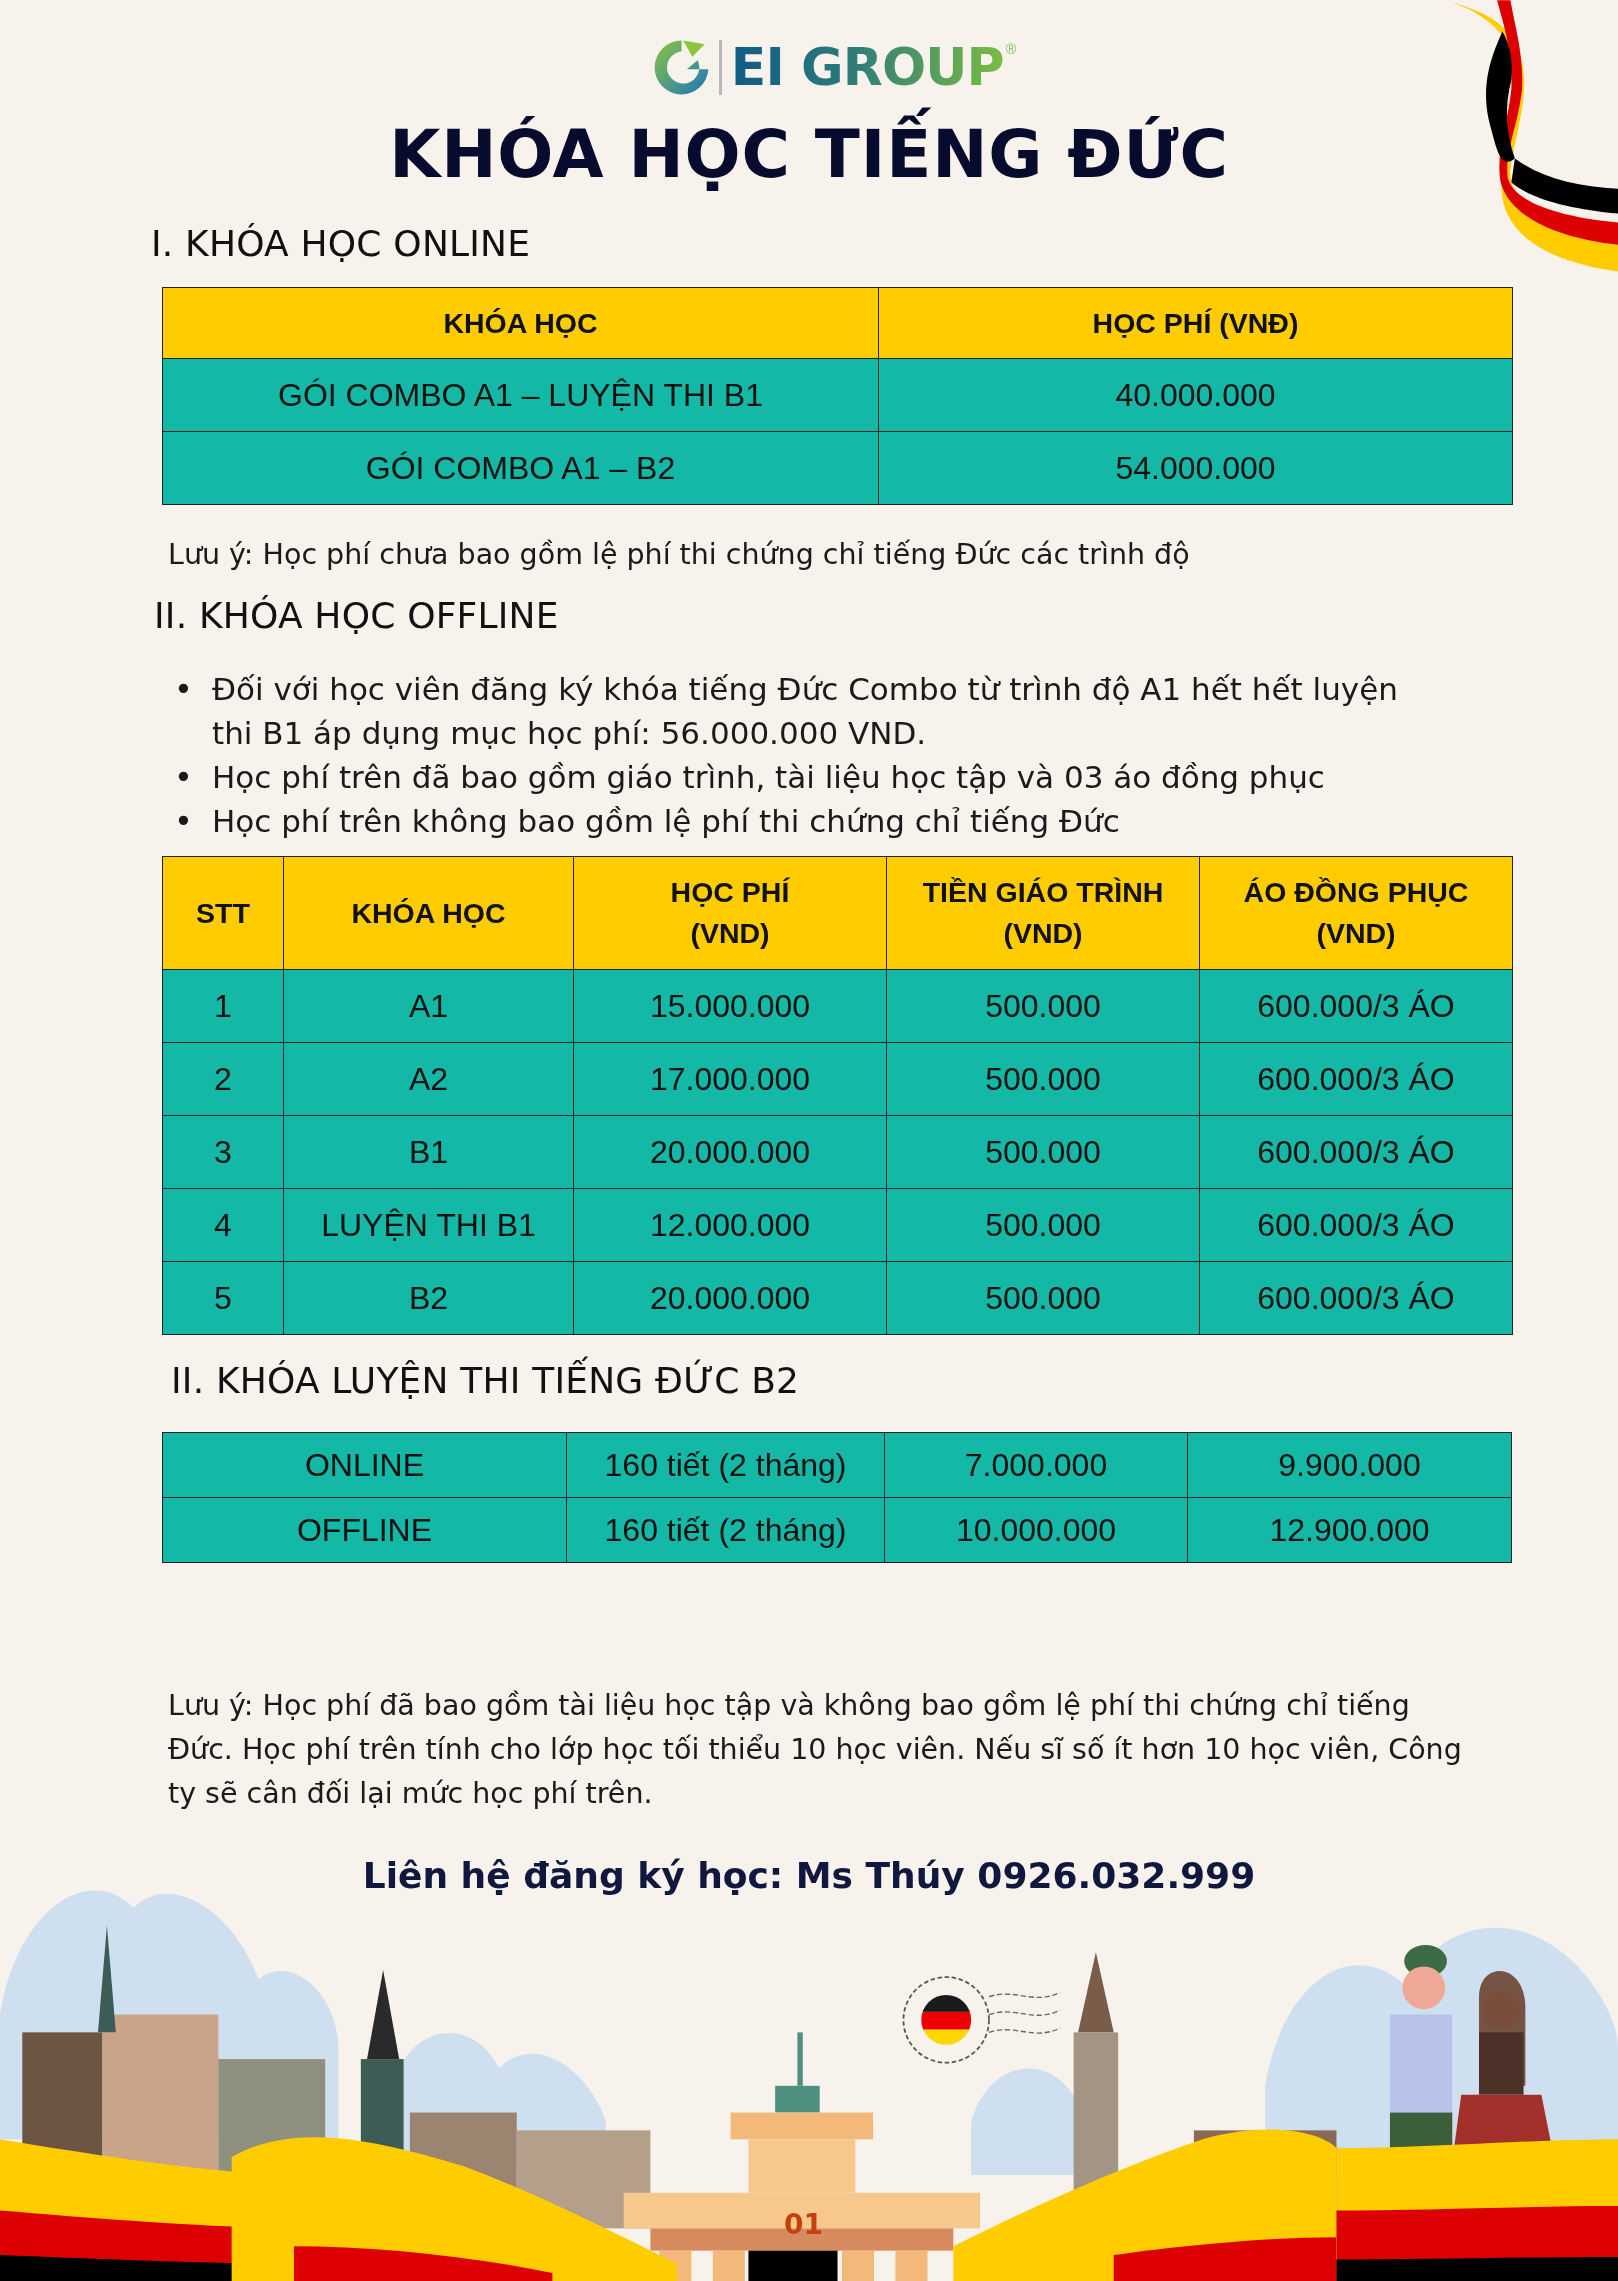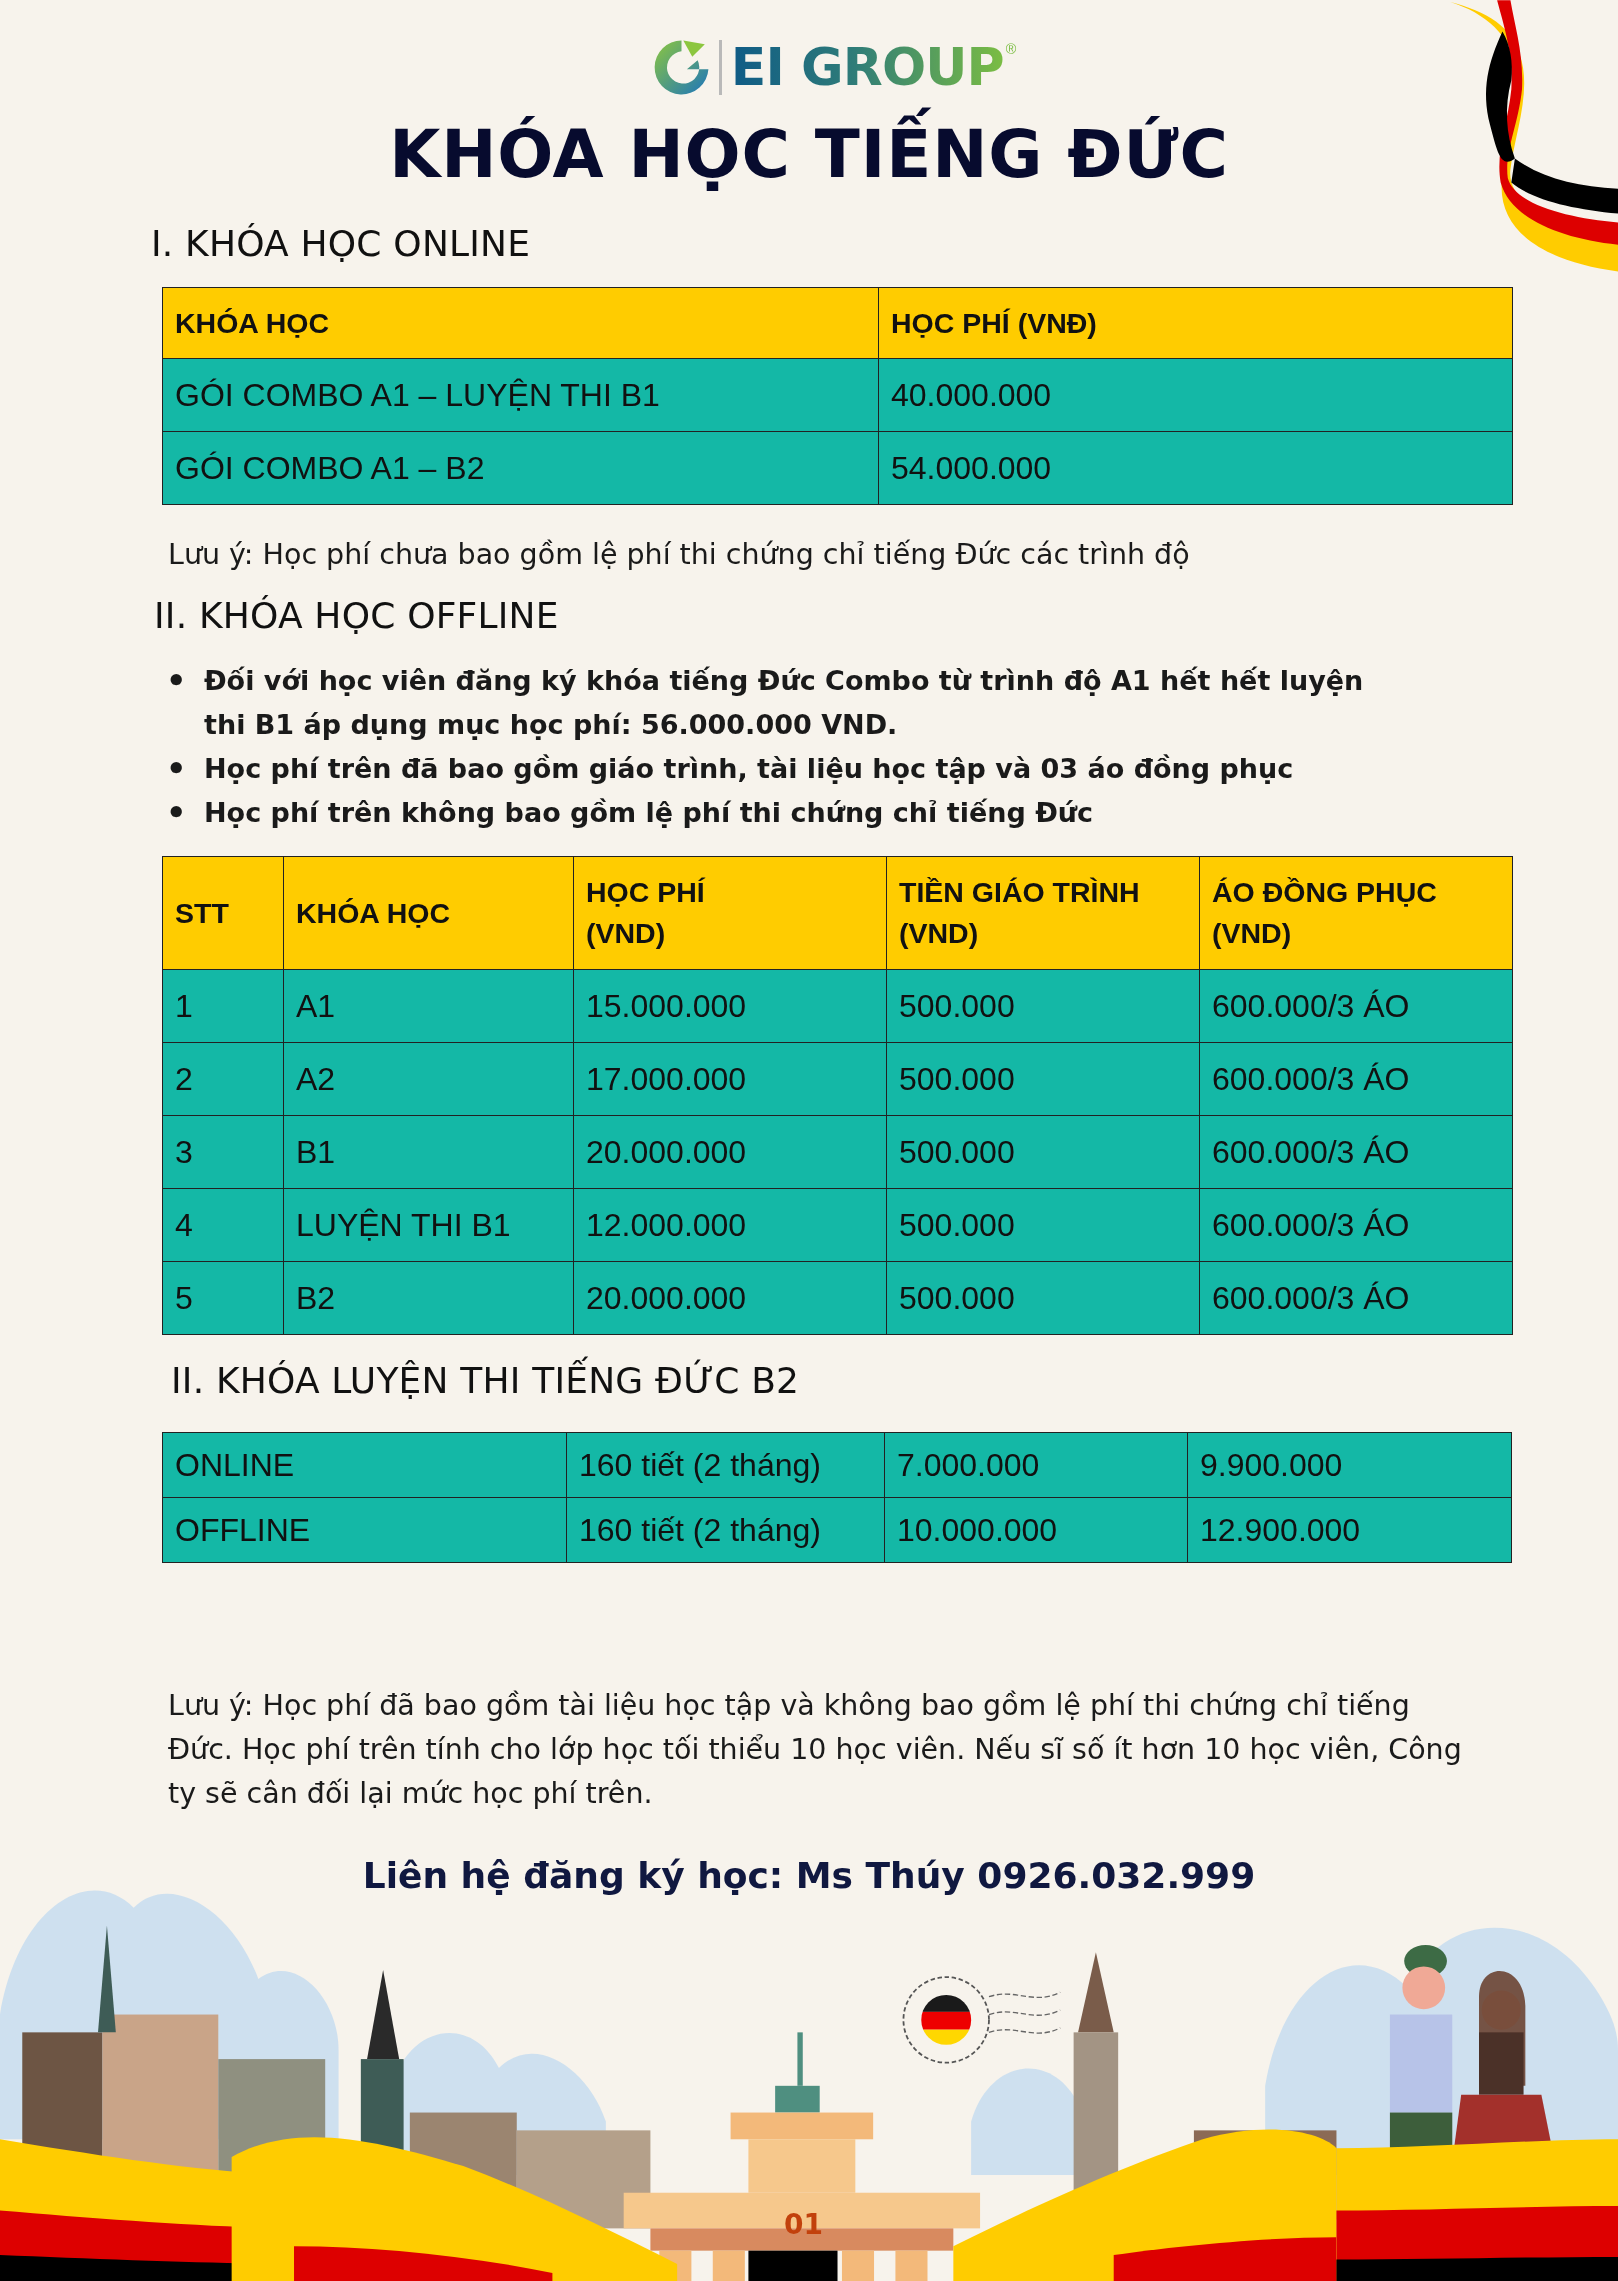--- a/index.html
+++ b/index.html
@@ -31,31 +31,31 @@
   .section-h {
     position:absolute; font-family:"DejaVu Sans", sans-serif; font-size:36px; color:#111;
     font-weight:normal; letter-spacing:0.2px;
   }
 
   table.t {
     position:absolute; border-collapse:collapse; table-layout:fixed;
     font-family:"Liberation Sans", sans-serif;
   }
   table.t td, table.t th {
-    border:1.8px solid #222; text-align:left; vertical-align:middle; padding:12px;margin-top:32px;
+    border:1.8px solid #222; text-align:center; vertical-align:middle; padding:12px;margin-top:32px;
   }
   table.t th { background:#ffcc00; font-weight:bold; font-size:28.5px; line-height:41px; color:#111; }
   table.t td { background:#14b8a6; font-size:32px; color:#111; }
 
   .note {
     position:absolute; font-family:"DejaVu Sans", sans-serif; font-size:28.5px; color:#1a1a1a; line-height:44px;
   }
   ul.bullets {
-    position:absolute; margin:0; padding:0; list-style:none;
-    font-family:"DejaVu Sans", sans-serif; font-size:27px; line-height:44px; color:#1a1a1a;font-weight:bold;
+    position:absolute; margin:8px; padding:0; list-style:none;
+    font-family:"DejaVu Sans", sans-serif; font-size:31px; line-height:44px; color:#1a1a1a;
   }
   ul.bullets li { position:relative; padding-left:45px; }
   ul.bullets li:before { content:"\2022"; position:absolute; left:7.1px; top:0; font-size:32px; }
 
   .contact {
     position:absolute; left:0; width:1618px; top:1855px; text-align:center;
     font-family:"DejaVu Sans", sans-serif; font-weight:bold; font-size:36px; color:#101840;
   }
 
   .page-num {

